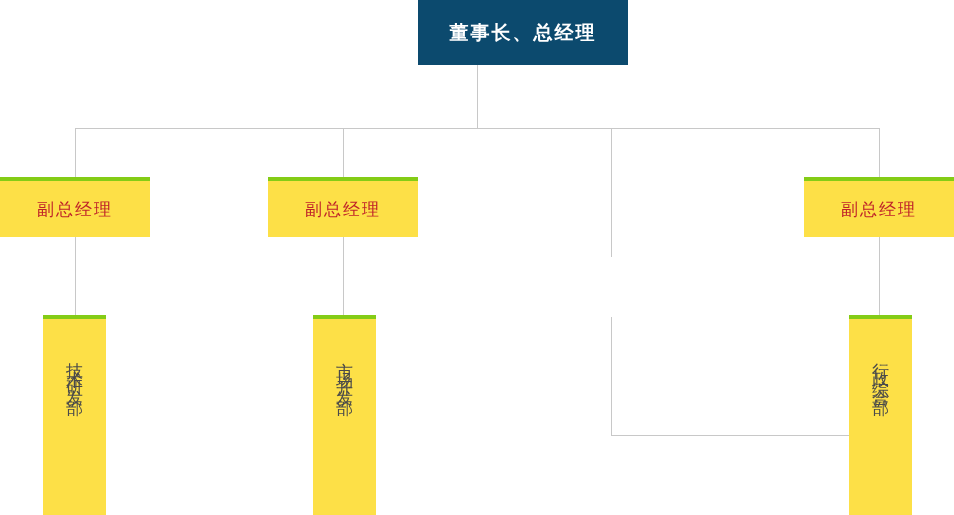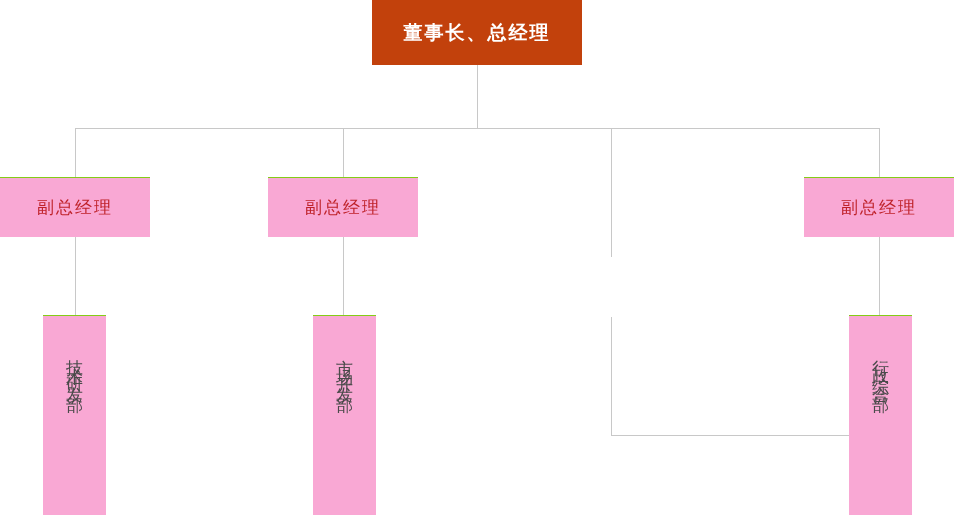--- a/index.html
+++ b/index.html
@@ -24,39 +24,40 @@
     position: absolute;
     background: #c8c8c8;
   }
   .line.v { width: 1px; }
   .line.h { height: 1px; }
 
   
   .node {
     position: absolute;
     box-sizing: border-box;
-    background: #f9a8d4;
-    border-top: 1px solid #84cc16;
+    background: #fde047;
+    border-top: 4px solid #84cc16;
     display: flex;
     align-items: center;
     justify-content: center;
   }
 
   .node-label {
     color: #bf2229;
     font-size: 17px;
     letter-spacing: 2px;
     line-height: 1;
     white-space: nowrap;
   }
 
   
   .node.root {
-    background: #c2410c;
+    background: #0c4a6e;
     border-top: none;
+    margin-left: 46px;
   }
   .node.root .node-label {
     color: #ffffff;
     font-size: 19px;
     font-weight: bold;
     letter-spacing: 2px;
   }
 
   
   .node.dept {

